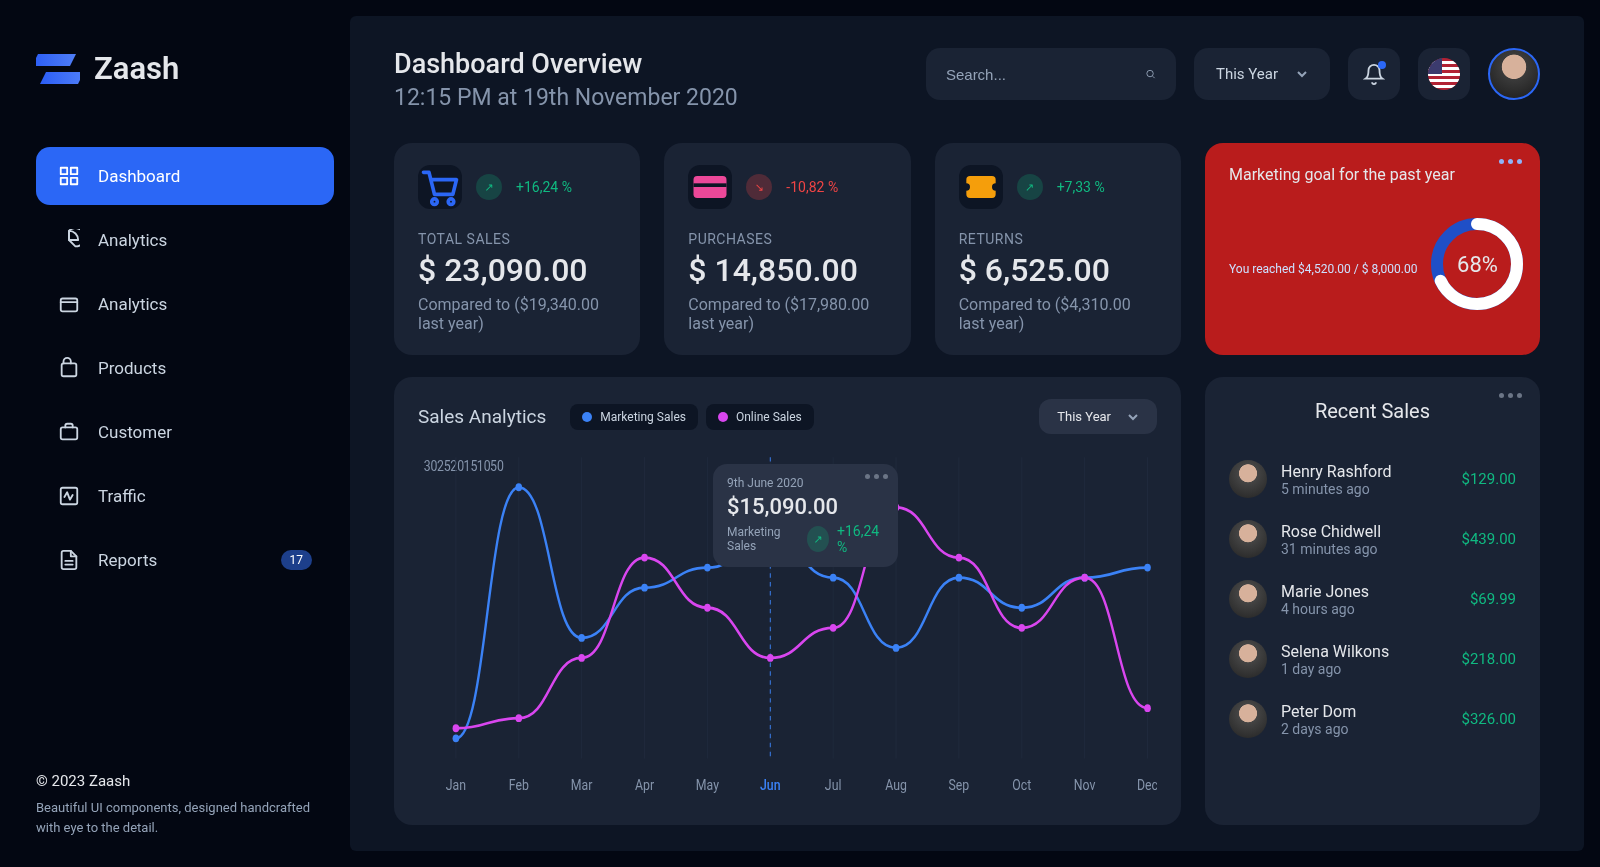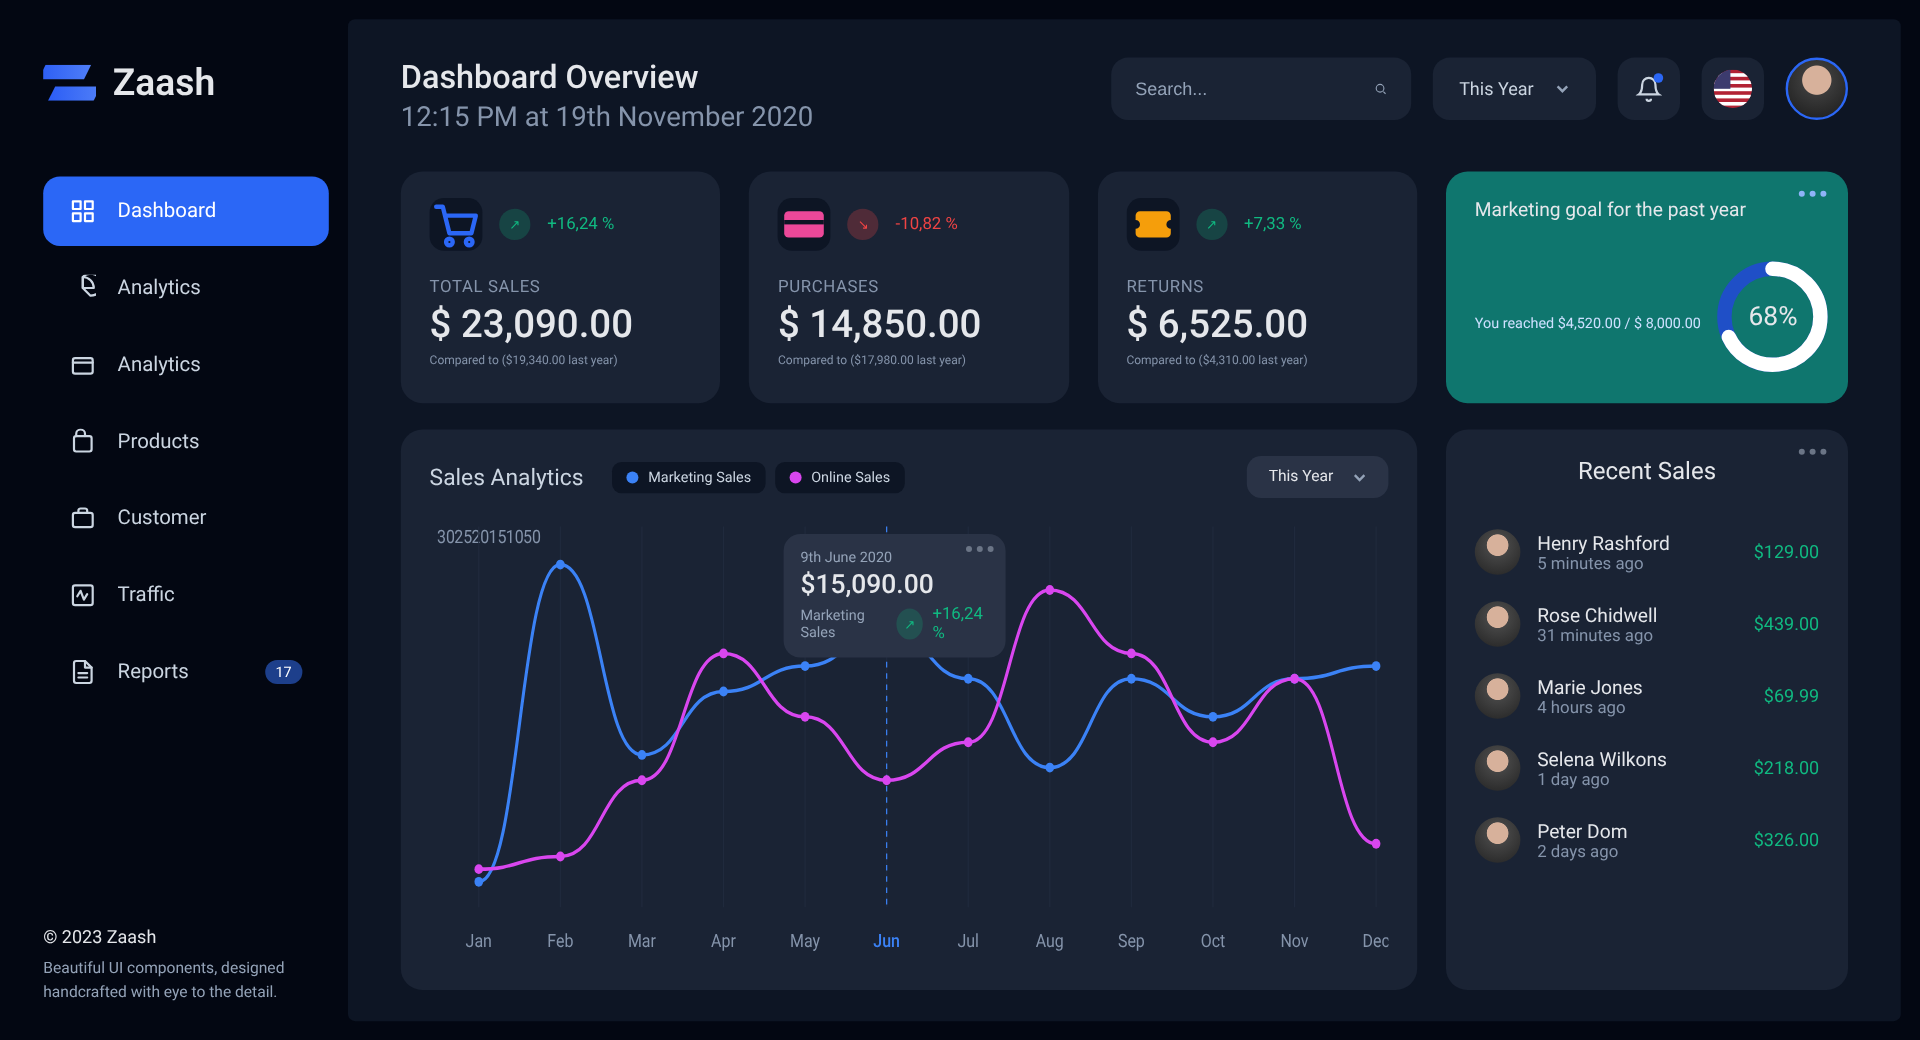--- a/index.html
+++ b/index.html
@@ -6,21 +6,21 @@
 body {
   font-family: -apple-system, BlinkMacSystemFont, "Segoe UI", Roboto, sans-serif;
   background: #030712;
   color: #e5e7eb;
   width: 1600px;
   height: 867px;
   overflow: hidden;
   display: flex;
 }
 .sidebar {
-  width: 290px;
+  width: 350px;
   padding: 50px 16px 30px 36px;
   display: flex;
   flex-direction: column;
 }
 .logo {
   display: flex;
   align-items: center;
   gap: 14px;
   margin-bottom: 60px;
 }
@@ -167,23 +167,23 @@
   justify-content: center;
   font-size: 11px;
 }
 .chip.up { background: rgba(14,168,115,.25); color: #10b981; }
 .chip.down { background: rgba(239,68,68,.25); color: #ef4444; }
 .delta { font-size: 14px; }
 .delta.up { color: #10b981; }
 .delta.down { color: #ef4444; }
 .stat-label { font-size: 14px; color: #8594ab; letter-spacing: .5px; }
 .stat-value { font-size: 32px; font-weight: 500; margin: 4px 0 6px; }
-.stat-compare { font-size: 10px; color: #8594ab; }
+.stat-compare { font-size: 16px; color: #8594ab; }
 .goal-card {
-  background: #0f766e;
+  background: #b91c1c;
   position: relative;
 }
 .goal-title { font-size: 16px; margin-bottom: 30px; }
 .goal-body { display: flex; align-items: center; justify-content: space-between; gap: 10px; }
 .goal-value { font-size: 28px; font-weight: 500; white-space: nowrap; }
 .goal-sub { font-size: 12px; color: #cde0ff; margin-top: 10px; white-space: nowrap; }
 .donut { position: relative; width: 100px; height: 100px; flex-shrink:0; }
 .donut svg { transform: rotate(-90deg); }
 .donut-text {
   position: absolute; inset: 0;

